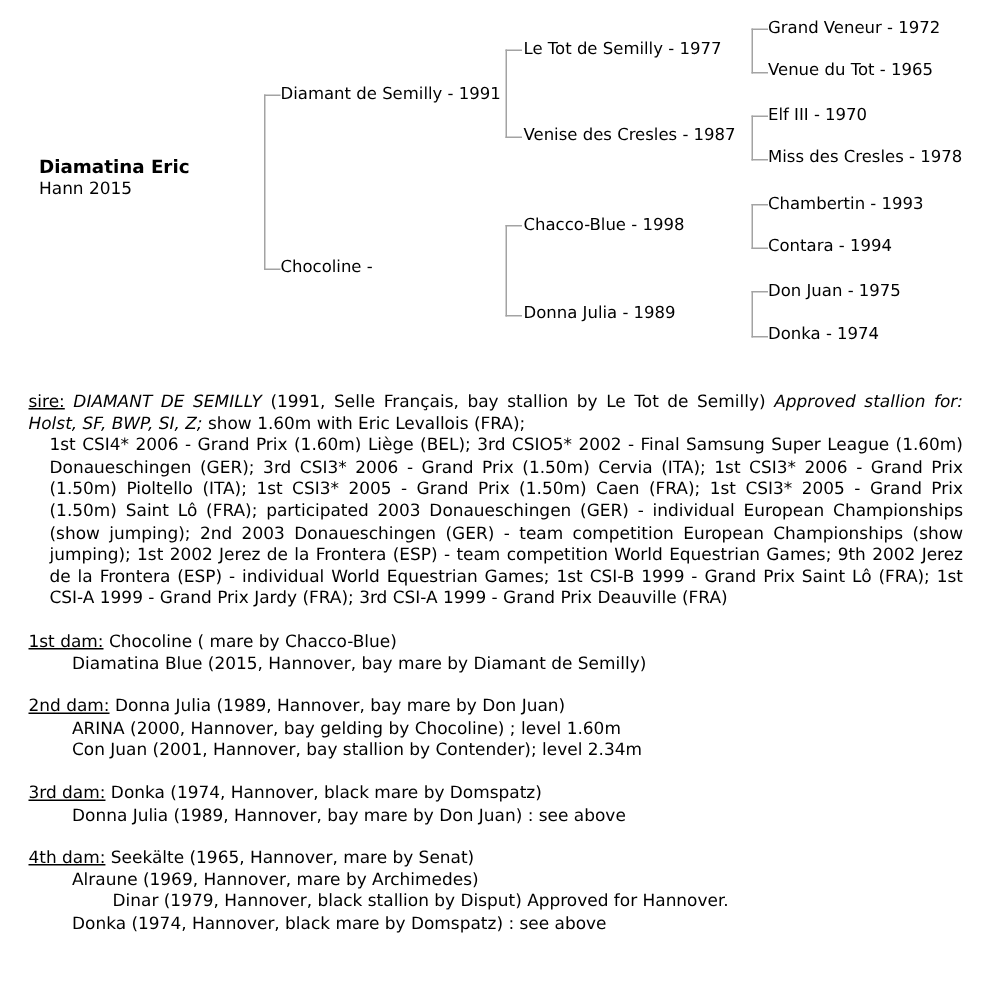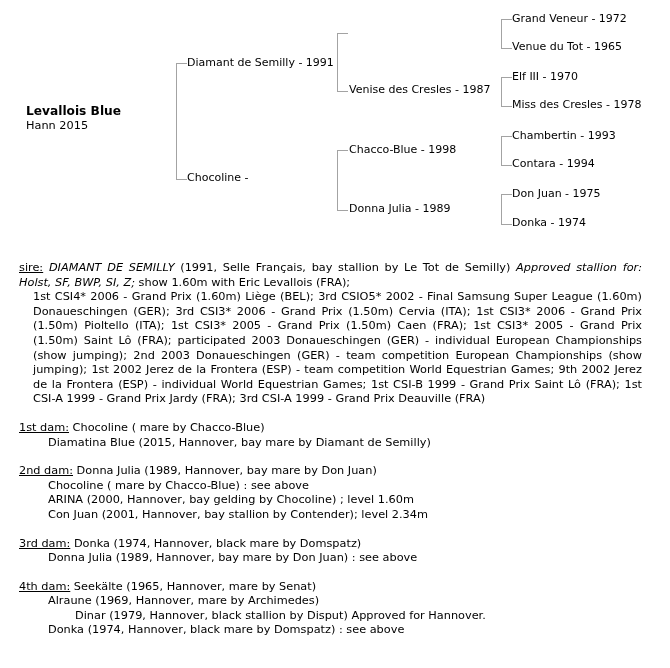--- a/index.html
+++ b/index.html
@@ -32,30 +32,31 @@
   .st-b{font-weight:normal}
   .st-i{font-style:italic}
   .st-u{text-decoration:underline}
 </style>
 </head>
 <body>
 
 <div class="tree">
 
   <div class="subject">
-    <div class="subject-name">Levallois Blue</div>
+    <div class="subject-name">Diamatina Eric</div>
     <div class="subject-reg">Hann 2015</div>
   </div>
 
   <div class="bracket" style="left:176px;top:63px;height:115px"></div>
   <div class="node" style="left:187px;top:56px">Diamant de Semilly - 1991</div>
   <div class="node" style="left:187px;top:171px">Chocoline -</div>
 
   <div class="bracket" style="left:337px;top:33px;height:57px"></div>
   <div class="bracket" style="left:337px;top:150px;height:59px"></div>
+  <div class="node" style="left:349px;top:26px">Le Tot de Semilly - 1977</div>
   <div class="node" style="left:349px;top:83px">Venise des Cresles - 1987</div>
   <div class="node" style="left:349px;top:143px">Chacco-Blue - 1998</div>
   <div class="node" style="left:349px;top:202px">Donna Julia - 1989</div>
 
   <div class="bracket" style="left:501px;top:19px;height:28px"></div>
   <div class="bracket" style="left:501px;top:77px;height:28px"></div>
   <div class="bracket" style="left:501px;top:136px;height:28px"></div>
   <div class="bracket" style="left:501px;top:194px;height:29px"></div>
   <div class="node" style="left:512px;top:12px">Grand Veneur - 1972</div>
   <div class="node" style="left:512px;top:40px">Venue du Tot - 1965</div>
@@ -77,21 +78,20 @@
   <div class="dam-section">
     <div class="dam-heading"><span class="st-u">1st dam:</span><span> Chocoline ( mare by Chacco-Blue)</span></div>
     <div>
         <div class="dam-line indent-1"><span>Diamatina Blue (2015, Hannover, bay mare by Diamant de Semilly)</span></div>
       </div>
   </div>
 
   <div class="dam-section">
     <div class="dam-heading"><span class="st-u">2nd dam:</span><span> Donna Julia (1989, Hannover, bay mare by Don Juan)</span></div>
     <div>
-        <div class="dam-line indent-1"><span>Chocoline ( mare by Chacco-Blue) : see above</span></div>
         <div class="dam-line indent-1"><span class="st-b">ARINA</span><span> (2000, Hannover, bay gelding by Chocoline) ; level </span><span class="st-b">1.60m</span></div>
         <div class="dam-line indent-1"><span class="st-b">Con Juan</span><span> (2001, Hannover, bay stallion by Contender); level </span><span class="st-b">2.34m</span></div>
       </div>
   </div>
 
   <div class="dam-section">
     <div class="dam-heading"><span class="st-u">3rd dam:</span><span> Donka (1974, Hannover, black mare by Domspatz)</span></div>
     <div>
         <div class="dam-line indent-1"><span>Donna Julia (1989, Hannover, bay mare by Don Juan) : see above</span></div>
       </div>

